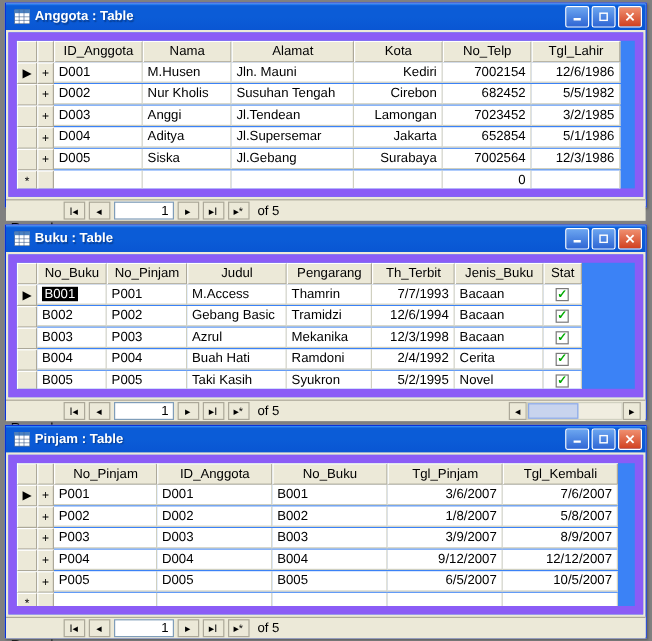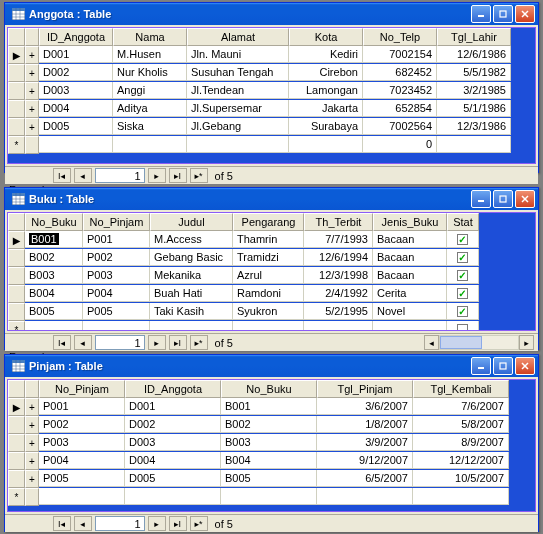--- a/index.html
+++ b/index.html
@@ -34,21 +34,21 @@
     width: 20px; height: 18px;
     border: 1px solid #fff;
     border-radius: 2px;
     display: flex; align-items: center; justify-content: center;
     color: white; font-weight: bold; font-size: 10px;
     cursor: pointer;
   }
   .win-btn.min, .win-btn.max { background: linear-gradient(to bottom, #6ca6f0, #2f66d4); }
   .win-btn.close { background: linear-gradient(to bottom, #f09070, #d04020); }
   
-  .grid-area { background: #1d4ed8; border: 1px solid #8b5cf6; margin: 2px; }
+  .grid-area { background: #3b82f6; border: 7px solid #8b5cf6; margin: 2px; }
   .grid { display: grid; }
   
   .hdr-cell, .row-sel {
     background: #ece9d8;
     border-right: 1px solid #aca899;
     border-bottom: 1px solid #aca899;
     border-top: 1px solid #fff;
     border-left: 1px solid #fff;
     height: 18px;
     display: flex; align-items: center;
@@ -297,22 +297,22 @@
         <div class="data-cell">Gebang Basic</div>
         <div class="data-cell">Tramidzi</div>
         <div class="data-cell num">12/6/1994</div>
         <div class="data-cell">Bacaan</div>
         <div class="data-cell chk">
           <span class="chk-box">✓</span>
         </div>
         <div class="row-sel"></div>
         <div class="data-cell">B003</div>
         <div class="data-cell">P003</div>
+        <div class="data-cell">Azrul</div>
         <div class="data-cell">Mekanika</div>
-        <div class="data-cell">Azrul</div>
         <div class="data-cell num">12/3/1998</div>
         <div class="data-cell">Bacaan</div>
         <div class="data-cell chk">
           <span class="chk-box">✓</span>
         </div>
         <div class="row-sel"></div>
         <div class="data-cell">B004</div>
         <div class="data-cell">P004</div>
         <div class="data-cell">Buah Hati</div>
         <div class="data-cell">Ramdoni</div>

